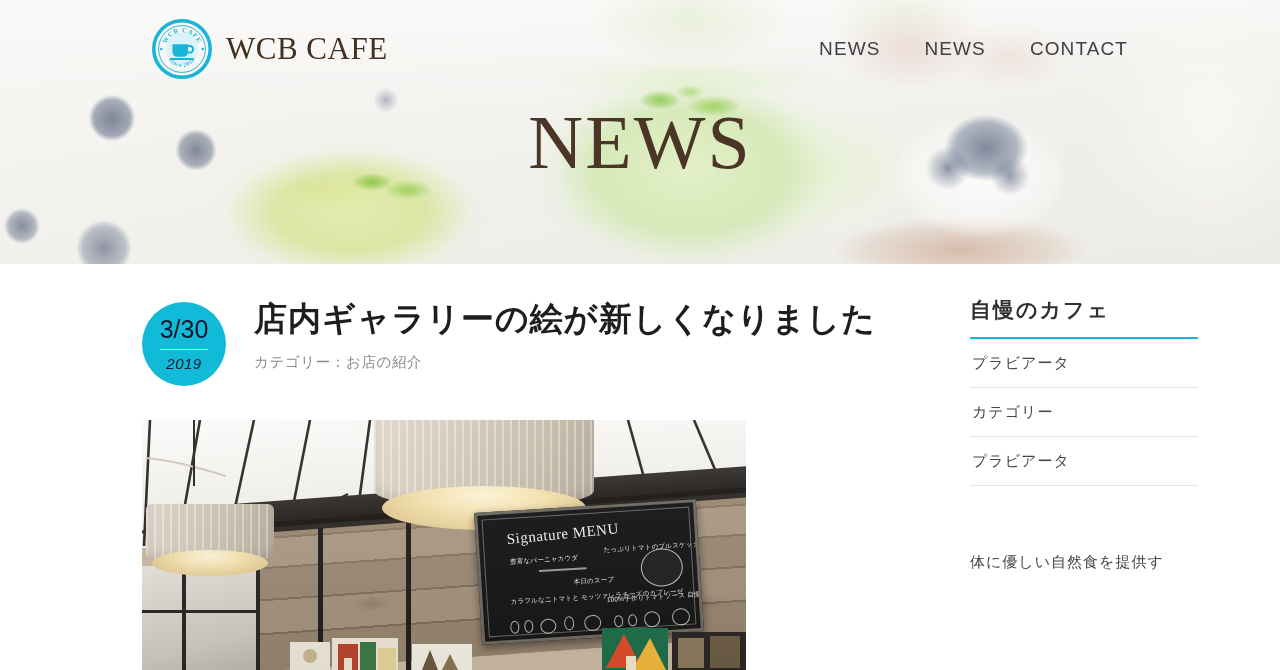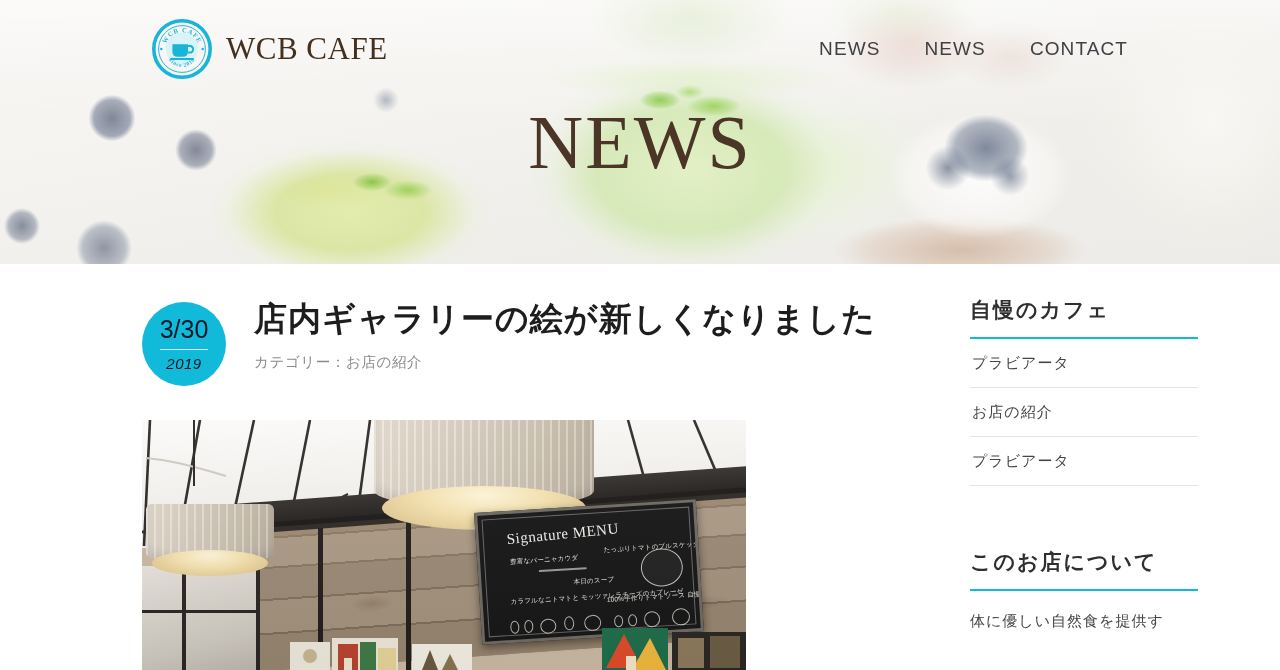--- a/index.html
+++ b/index.html
@@ -447,27 +447,26 @@
 
   <aside class="side-col">
 
     <section class="side-block">
       <h2 class="side-title">自慢のカフェ</h2>
       <ul class="side-list">
         <li>
             <a href="#">プラビアータ</a>
           </li>
         <li>
-            <a href="#">お店の紹介</a>
+            <a href="#">カテゴリー</a>
           </li>
         <li>
             <a href="#">プラビアータ</a>
           </li>
       </ul>
     </section>
 
     <section class="side-block">
-      <h2 class="side-title">このお店について</h2>
       <p class="side-body">体に優しい自然食を提供す</p>
     </section>
 
   </aside>
 </div>
 
 </body></html>

